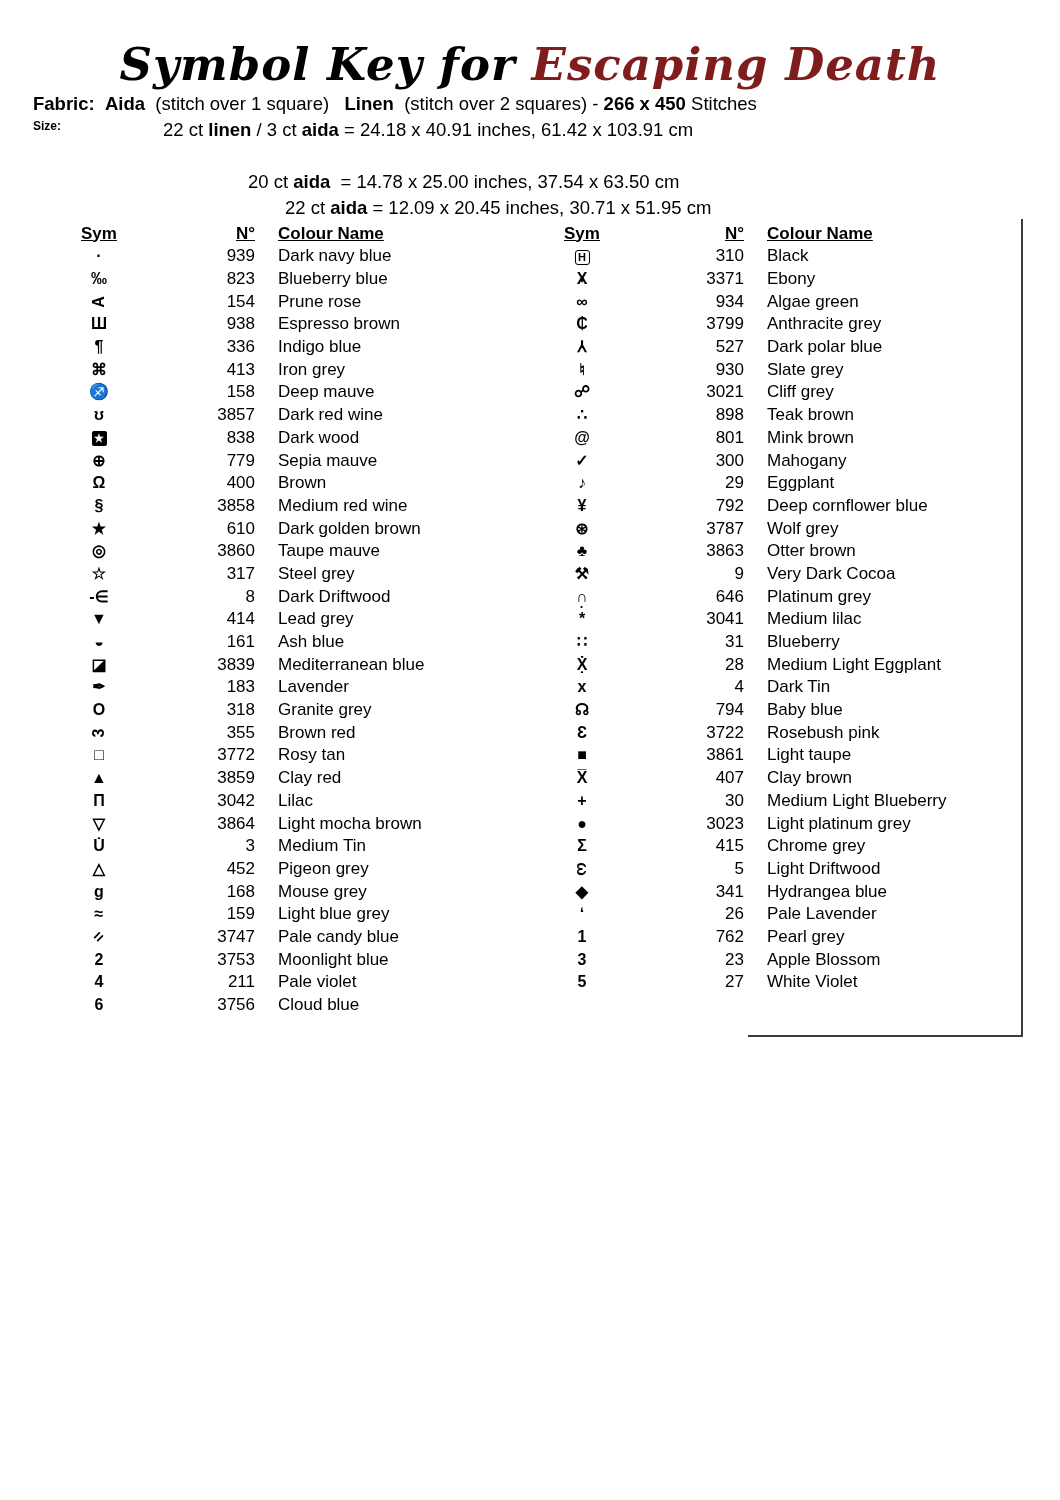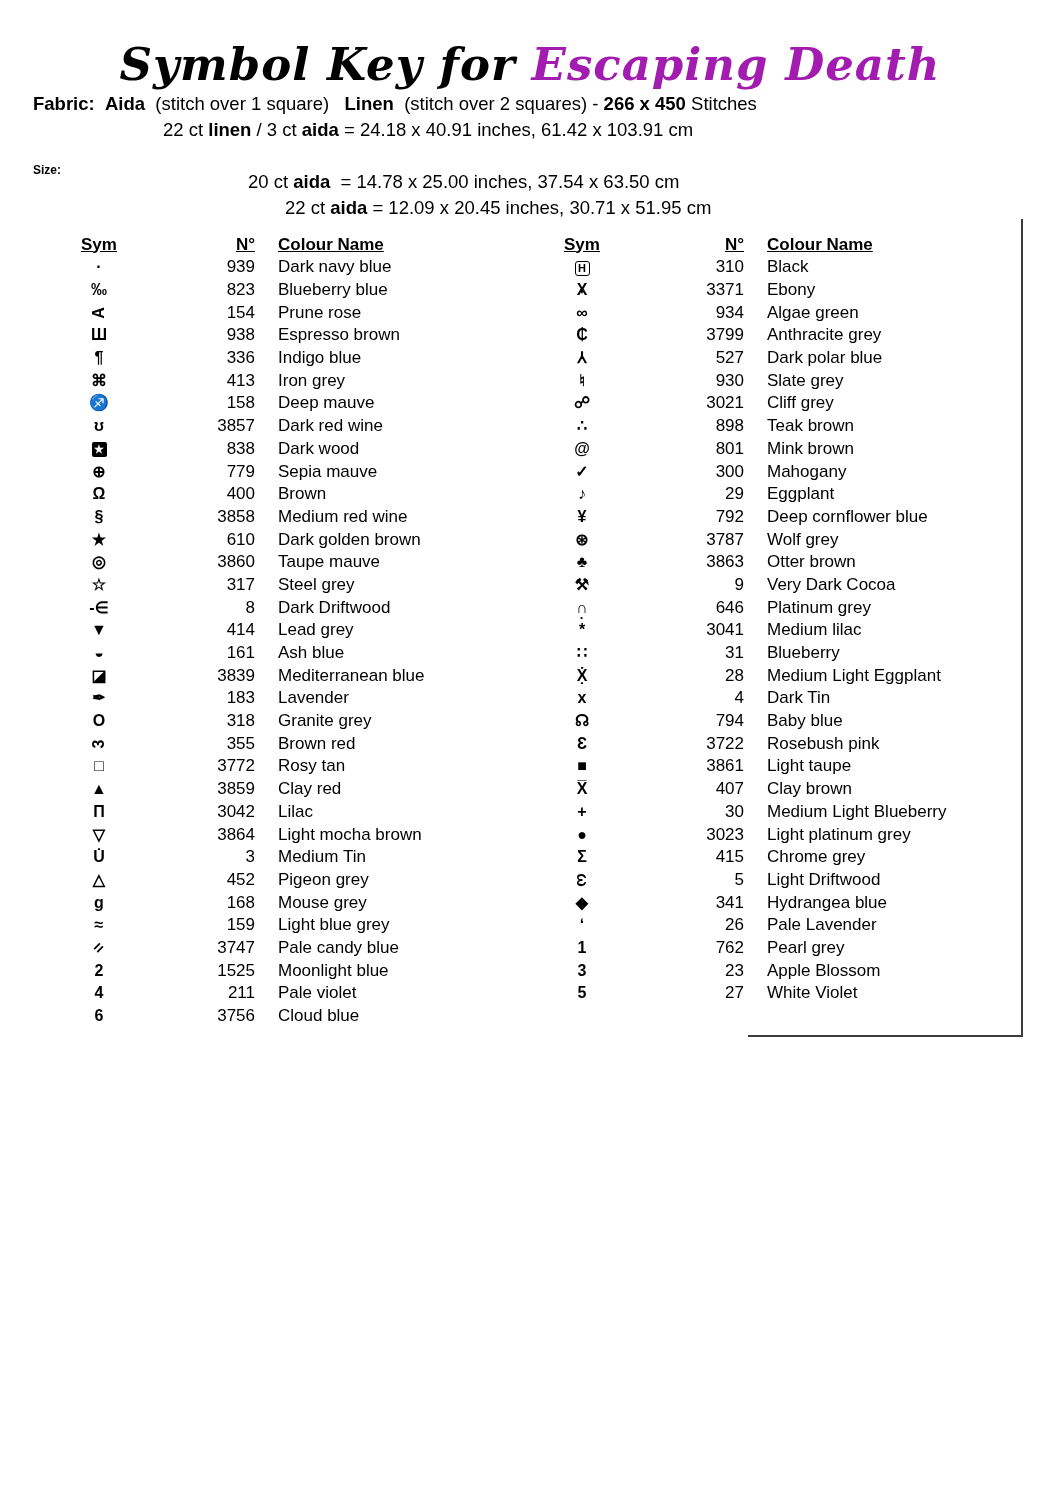--- a/index.html
+++ b/index.html
@@ -9,36 +9,36 @@
   .page{position:absolute;inset:0;overflow:hidden;}
 
   
   .title{position:absolute;top:38px;left:0;width:100%;margin:0;text-align:center;
          font-family:"DejaVu Serif",serif;font-style:italic;font-weight:bold;
          font-size:45px;letter-spacing:1px;white-space:pre;}
   .t-green{margin-left:16px;}
 
   
   .fabric-line{position:absolute;top:93px;left:33px;font-size:18.5px;white-space:pre;}
-  .b{font-weight:bold;margin-top:44px;}
+  .b{font-weight:bold;}
   .size-label{position:absolute;top:119px;left:33px;font-size:12px;}
   .size-line{position:absolute;font-size:18.5px;white-space:pre;}
   .size-line.l0{top:119px;left:163px;}
   .size-line.l1{top:145px;left:152px;}
   .size-line.l2{top:171px;left:248px;}
   .size-line.l3{top:197px;left:285px;}
 
   
   .ckey{position:absolute;top:222px;}
   .ckey.left{left:70px;}
   .ckey.right{left:548px;}
   .t-head,.t-row{display:grid;align-items:center;}
   .left .t-head,.left .t-row{grid-template-columns:58px 127px 23px 310px;}
   .right .t-head,.right .t-row{grid-template-columns:68px 128px 23px 310px;}
-  .t-head{height:23px;font-weight:bold;font-size:17px;margin-top:11px;}
+  .t-head{height:23px;font-weight:bold;font-size:17px;}
   .t-row{height:22.7px;}
   .h-sym{text-align:center;text-decoration:underline;}
   .h-n{text-align:right;text-decoration:underline;}
   .h-name{text-decoration:underline;}
   .c-sym{text-align:center;position:relative;line-height:1;}
   .sym{display:inline-block;font-weight:bold;font-size:16px;line-height:1;}
   .sym.inv{background:#000;color:#fff;width:15px;height:15px;line-height:15px;
            font-size:11px;border-radius:2px;}
   .sym.box{border:1.6px solid #000;width:13px;height:13px;line-height:13px;
            font-size:11px;border-radius:3px;}
@@ -50,21 +50,21 @@
 
   
   .frame-v{position:absolute;left:1021px;top:219px;width:1.6px;height:817px;background:#3c3c3c;}
   .frame-h{position:absolute;left:748px;top:1035px;width:275px;height:1.6px;background:#3c3c3c;}
 </style>
 </head>
 <body>
 
 <div class="page">
 
-  <h1 class="title"><span class="t-black">Symbol Key for</span><span class="t-green" style="color: #a21caf; font-style: italic;">Escaping Death</span></h1>
+  <h1 class="title"><span class="t-black">Symbol Key for</span><span class="t-green" style="color: #7f1d1d; font-style: italic;">Escaping Death</span></h1>
 
   <div class="fabric-line"><span class="b">Fabric:</span><span id="fabric-segs"><span>  </span><span class="b">Aida</span><span>  (stitch over 1 square)   </span><span class="b">Linen</span><span>  (stitch over 2 squares) - </span><span class="b">266 x 450</span><span> Stitches</span></span></div>
 
   <div class="size-label b">Size:</div>
   <div class="size-line l0"><span>22 ct </span><span class="b">linen</span><span> / 3 ct </span><span class="b">aida</span><span> = 24.18 x 40.91 inches, 61.42 x 103.91 cm</span></div>
   <div class="size-line l2"><span>20 ct </span><span class="b">aida</span><span>  = 14.78 x 25.00 inches, 37.54 x 63.50 cm</span></div>
   <div class="size-line l3"><span>22 ct </span><span class="b">aida</span><span> = 12.09 x 20.45 inches, 30.71 x 51.95 cm</span></div>
 
   <section class="ckey left">
     <div class="t-head">
@@ -255,21 +255,21 @@
           <span class="c-name">Light blue grey</span>
         </div>
         <div class="t-row">
           <span class="c-sym"><span class="sym" style="transform: rotate(-45deg);">=</span></span>
           <span class="c-n">3747</span>
           <span></span>
           <span class="c-name">Pale candy blue</span>
         </div>
         <div class="t-row">
           <span class="c-sym"><span class="sym">2</span></span>
-          <span class="c-n">1525</span>
+          <span class="c-n">3753</span>
           <span></span>
           <span class="c-name">Moonlight blue</span>
         </div>
         <div class="t-row">
           <span class="c-sym"><span class="sym">4</span></span>
           <span class="c-n">211</span>
           <span></span>
           <span class="c-name">Pale violet</span>
         </div>
         <div class="t-row">

